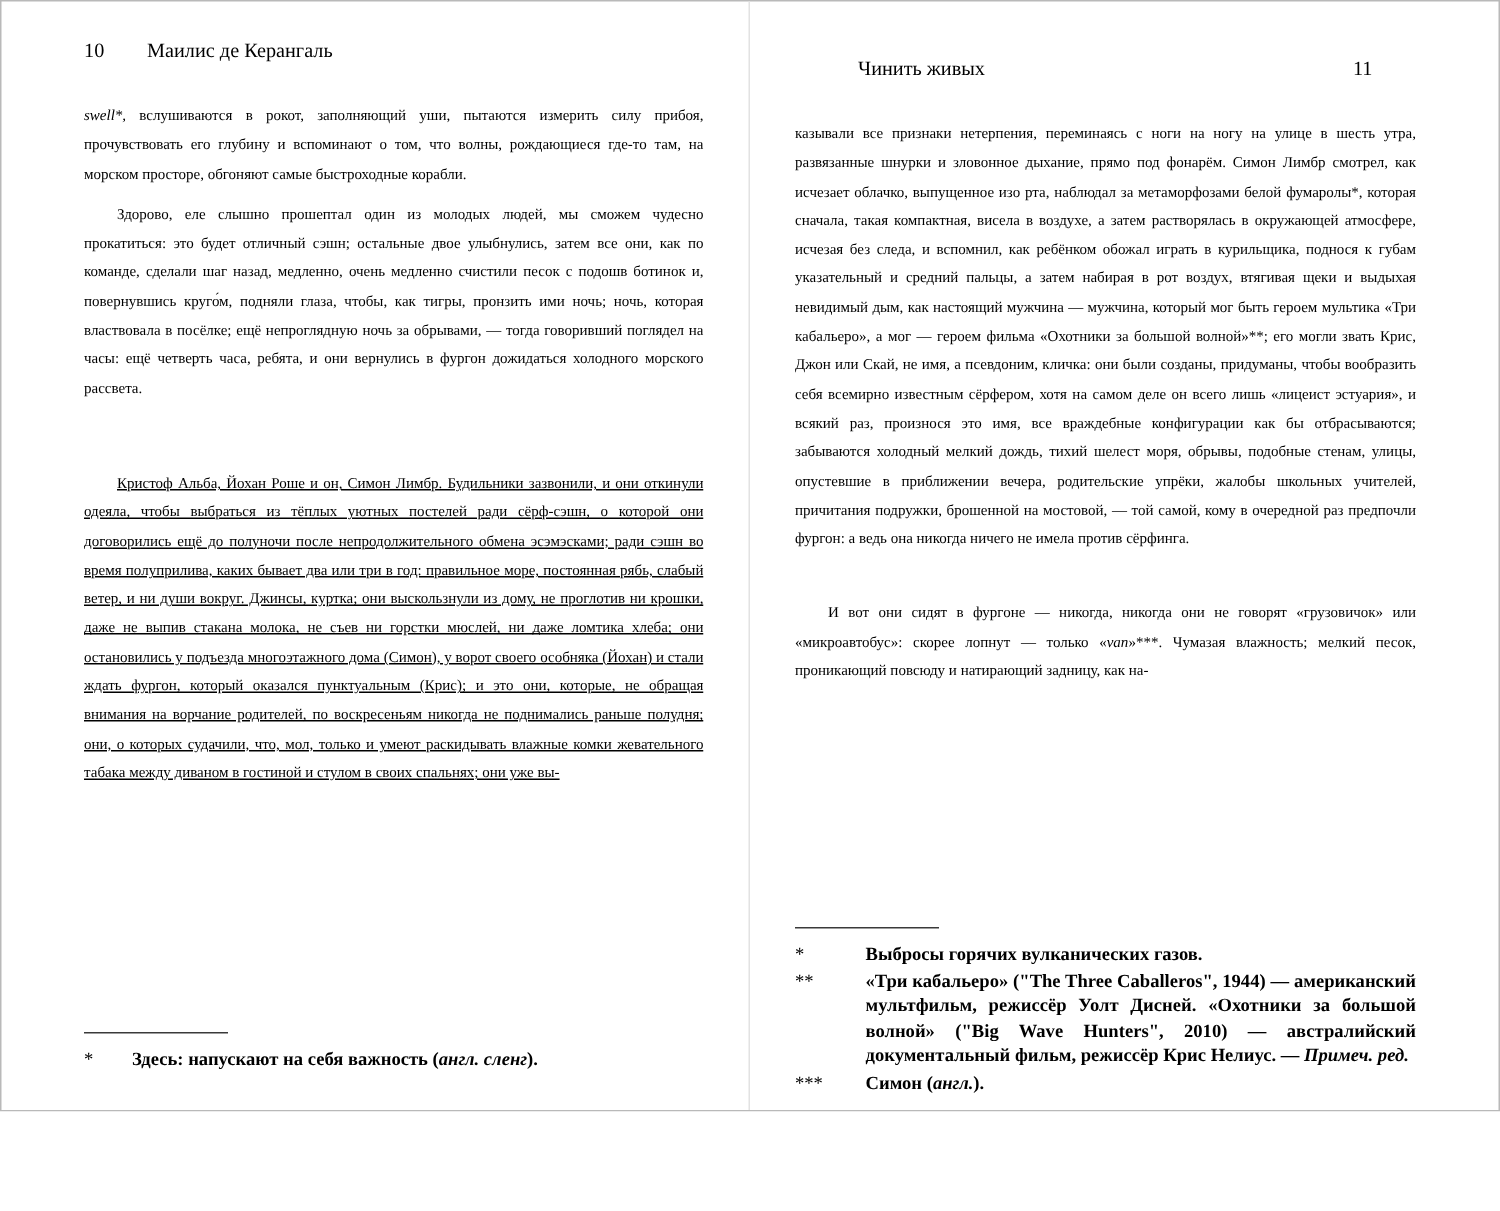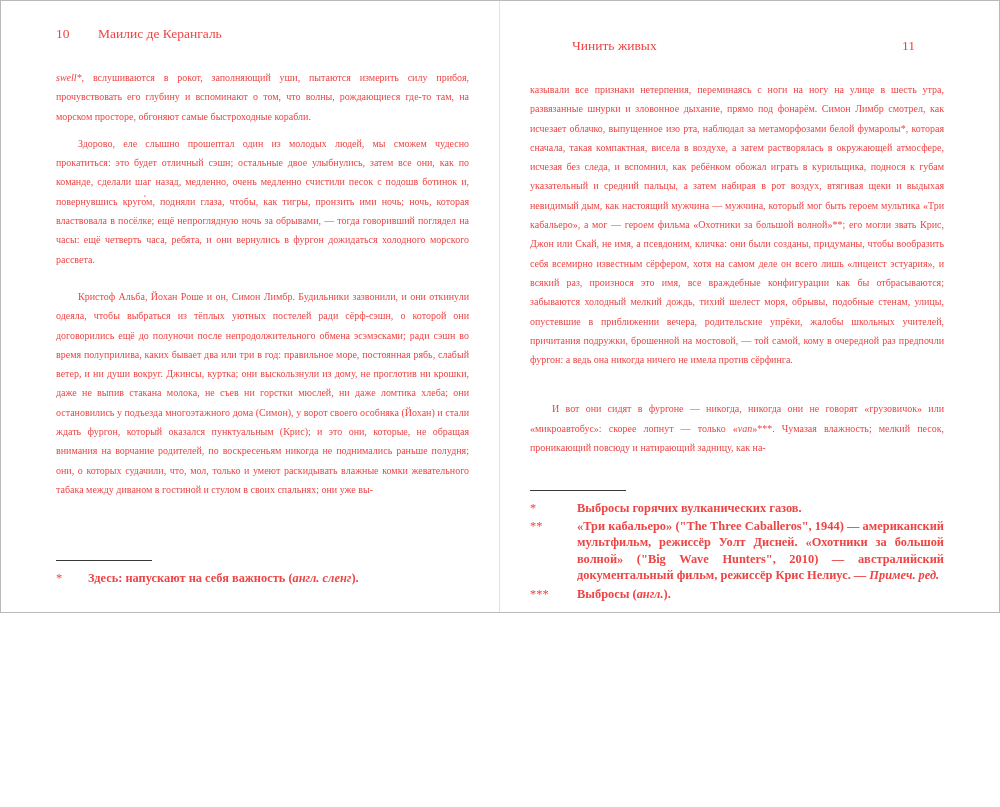--- a/index.html
+++ b/index.html
@@ -2,27 +2,27 @@
 <html lang="ru"><head>
 <meta charset="utf-8">
 <style>
   html, body {
     margin: 0;
     padding: 0;
     background: #ffffff;
   }
   .spread {
     width: 1000px;
-    height: 613px;
+    height: 741px;
     box-sizing: border-box;
     border: 1px solid #b9b9b9;
     background: #ffffff;
     display: flex;
     font-family: "Liberation Serif", "DejaVu Serif", serif;
-    color: #ef4444;
+    color: #000000;
   }
   .page {
     width: 500px;
     height: 100%;
     box-sizing: border-box;
     display: flex;
     flex-direction: column;
     overflow: hidden;
   }
   .page-left {
@@ -50,21 +50,21 @@
     margin-top: 25px;
     font-size: 10px;
     line-height: 19.3px;
     text-align: justify;
     hyphens: auto;
     -webkit-hyphens: auto;
   }
   .para { margin: 0; }
   .indent { text-indent: 22px; }
   .break-sm { margin-top: 8px; }
-  .break-lg { margin-top: 18px; }
+  .break-lg { margin-top: 44px; text-decoration: underline; }
   .break-xl { margin-top: 30px; }
   em { font-style: italic; }
   .footnotes {
     flex: 0 0 auto;
     font-size: 12.4px;
     line-height: 16.4px;
     text-align: justify;
   }
   .fn-rule {
     width: 96px;
@@ -121,18 +121,18 @@
       <div class="fn">
         <span class="fn-marker">*</span>
         <span class="fn-text"><span>Выбросы горячих вулканических газов.</span><em></em><span></span></span>
       </div>
       <div class="fn">
         <span class="fn-marker">**</span>
         <span class="fn-text"><span>«Три кабальеро» ("The Three Caballeros", 1944) — американский мультфильм, режиссёр Уолт Дисней. «Охотники за большой волной» ("Big Wave Hunters", 2010) — австралийский документальный фильм, режиссёр Крис Нелиус. — </span><em>Примеч. ред.</em><span></span></span>
       </div>
       <div class="fn">
         <span class="fn-marker">***</span>
-        <span class="fn-text"><span>Выбросы (</span><em>англ.</em><span>).</span></span>
+        <span class="fn-text"><span>Симон (</span><em>англ.</em><span>).</span></span>
       </div>
     </div>
   </div>
 
 </div>
 
 </body></html>

